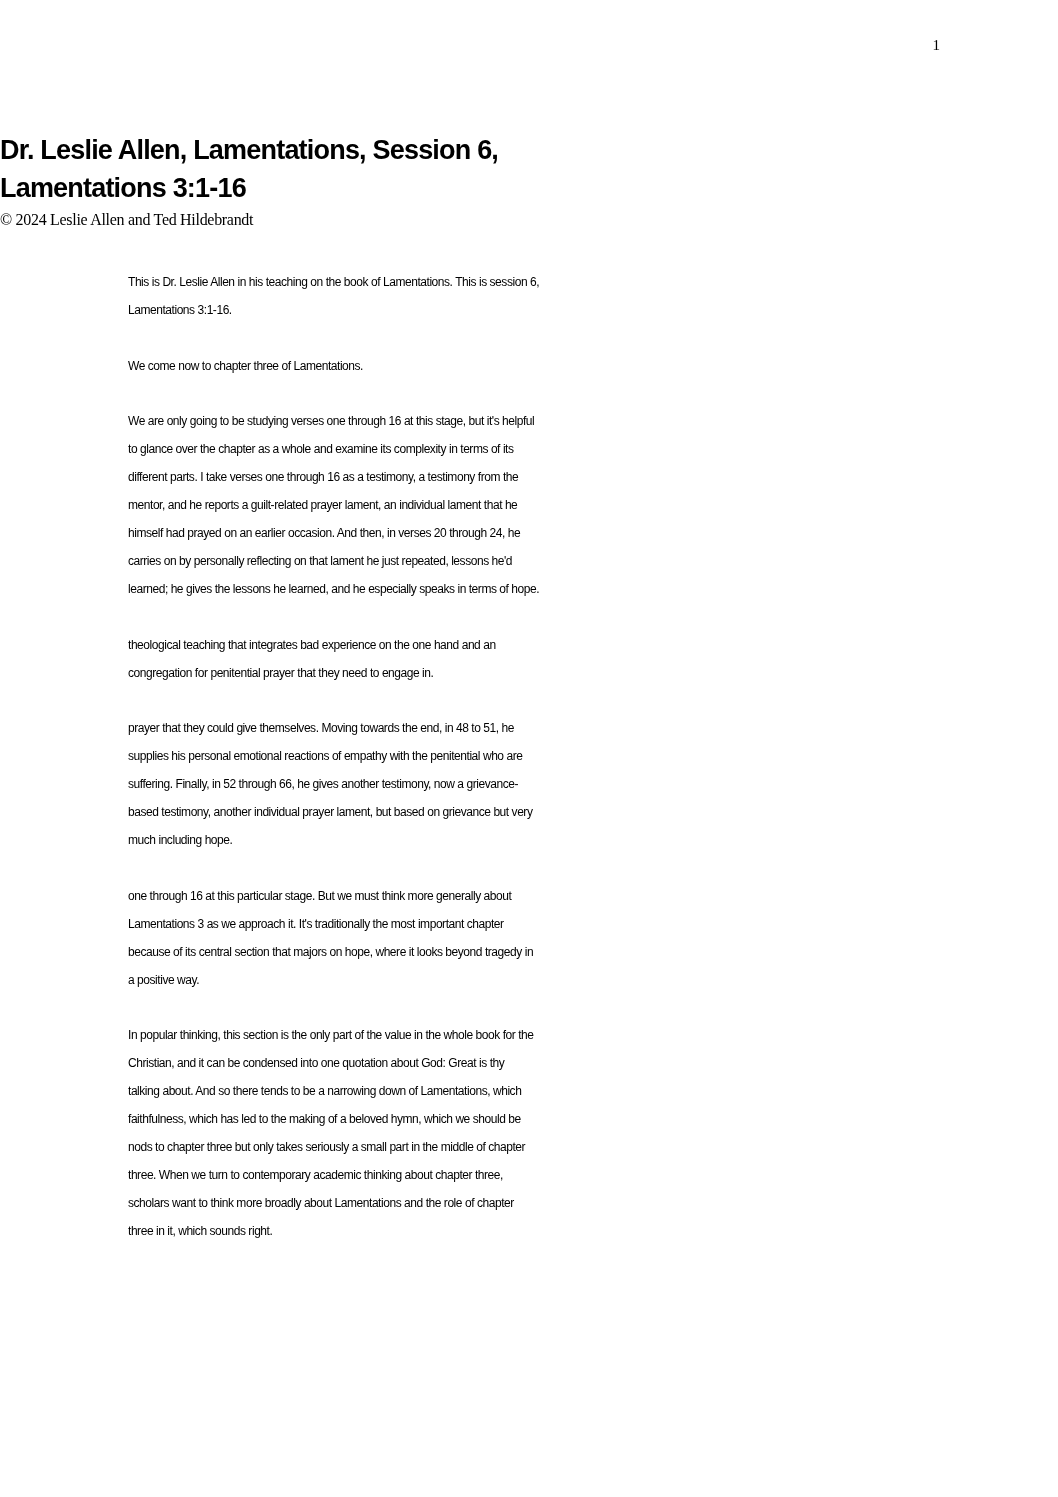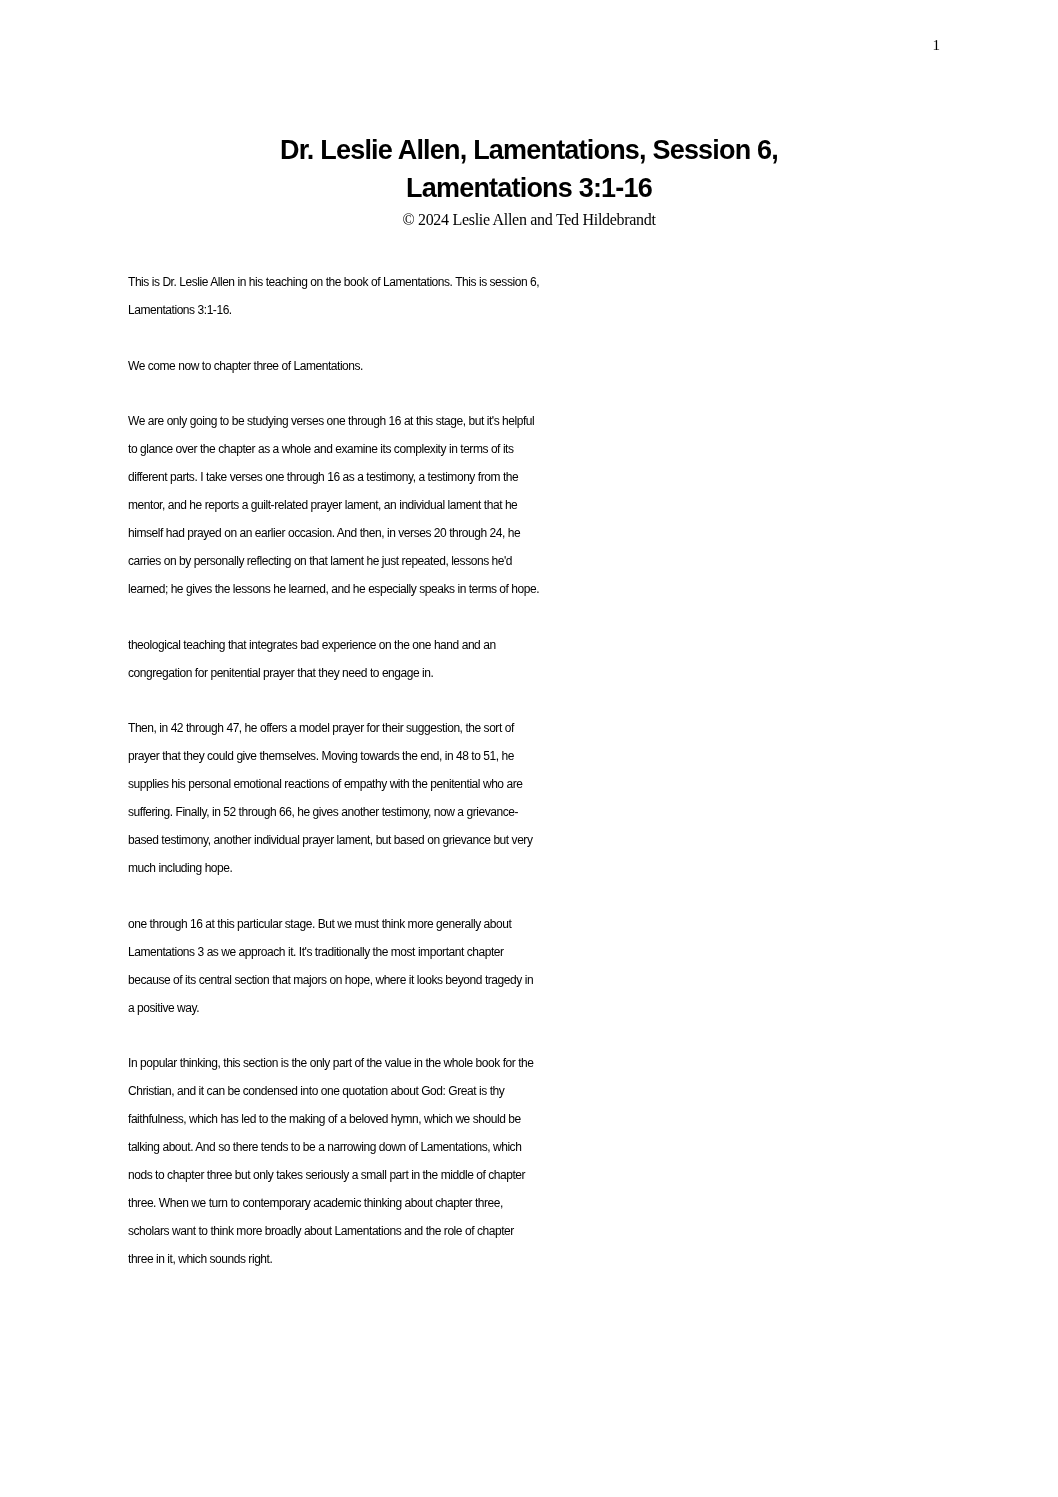--- a/index.html
+++ b/index.html
@@ -22,21 +22,20 @@
       text-align: right;
       font-family: "Liberation Serif", "DejaVu Serif", serif;
       font-size: 15px;
       line-height: 18px;
     }
     .header {
       position: absolute;
       top: 131px;
       left: 0;
       width: 1058px;
-      text-align: center;
     }
     .title {
       margin: 0;
       font-family: "Liberation Sans", "DejaVu Sans", sans-serif;
       font-weight: bold;
       font-size: 27px;
       line-height: 38px;
       letter-spacing: -0.8px;
     }
     .title span { display: block; }
@@ -93,36 +92,35 @@
       <span class="line">mentor, and he reports a guilt-related prayer lament, an individual lament that he</span>
       <span class="line">himself had prayed on an earlier occasion. And then, in verses 20 through 24, he</span>
       <span class="line">carries on by personally reflecting on that lament he just repeated, lessons he'd</span>
       <span class="line">learned; he gives the lessons he learned, and he especially speaks in terms of hope.</span>
     </p>
     <p class="para">
       <span class="line">theological teaching that integrates bad experience on the one hand and an</span>
       <span class="line">congregation for penitential prayer that they need to engage in.</span>
     </p>
     <p class="para">
-      <span class="line">Then, in 42 through 47, he offers a model prayer for their suggestion, the sort of</span>
       <span class="line">prayer that they could give themselves. Moving towards the end, in 48 to 51, he</span>
       <span class="line">supplies his personal emotional reactions of empathy with the penitential who are</span>
       <span class="line">suffering. Finally, in 52 through 66, he gives another testimony, now a grievance-</span>
       <span class="line">based testimony, another individual prayer lament, but based on grievance but very</span>
       <span class="line">much including hope.</span>
     </p>
     <p class="para">
       <span class="line">one through 16 at this particular stage. But we must think more generally about</span>
       <span class="line">Lamentations 3 as we approach it. It's traditionally the most important chapter</span>
       <span class="line">because of its central section that majors on hope, where it looks beyond tragedy in</span>
       <span class="line">a positive way.</span>
     </p>
     <p class="para">
       <span class="line">In popular thinking, this section is the only part of the value in the whole book for the</span>
       <span class="line">Christian, and it can be condensed into one quotation about God: Great is thy</span>
+      <span class="line">talking about. And so there tends to be a narrowing down of Lamentations, which</span>
       <span class="line">faithfulness, which has led to the making of a beloved hymn, which we should be</span>
-      <span class="line">talking about. And so there tends to be a narrowing down of Lamentations, which</span>
       <span class="line">nods to chapter three but only takes seriously a small part in the middle of chapter</span>
       <span class="line">three. When we turn to contemporary academic thinking about chapter three,</span>
       <span class="line">scholars want to think more broadly about Lamentations and the role of chapter</span>
       <span class="line">three in it, which sounds right.</span>
     </p>
   </div>
 
 </body></html>

